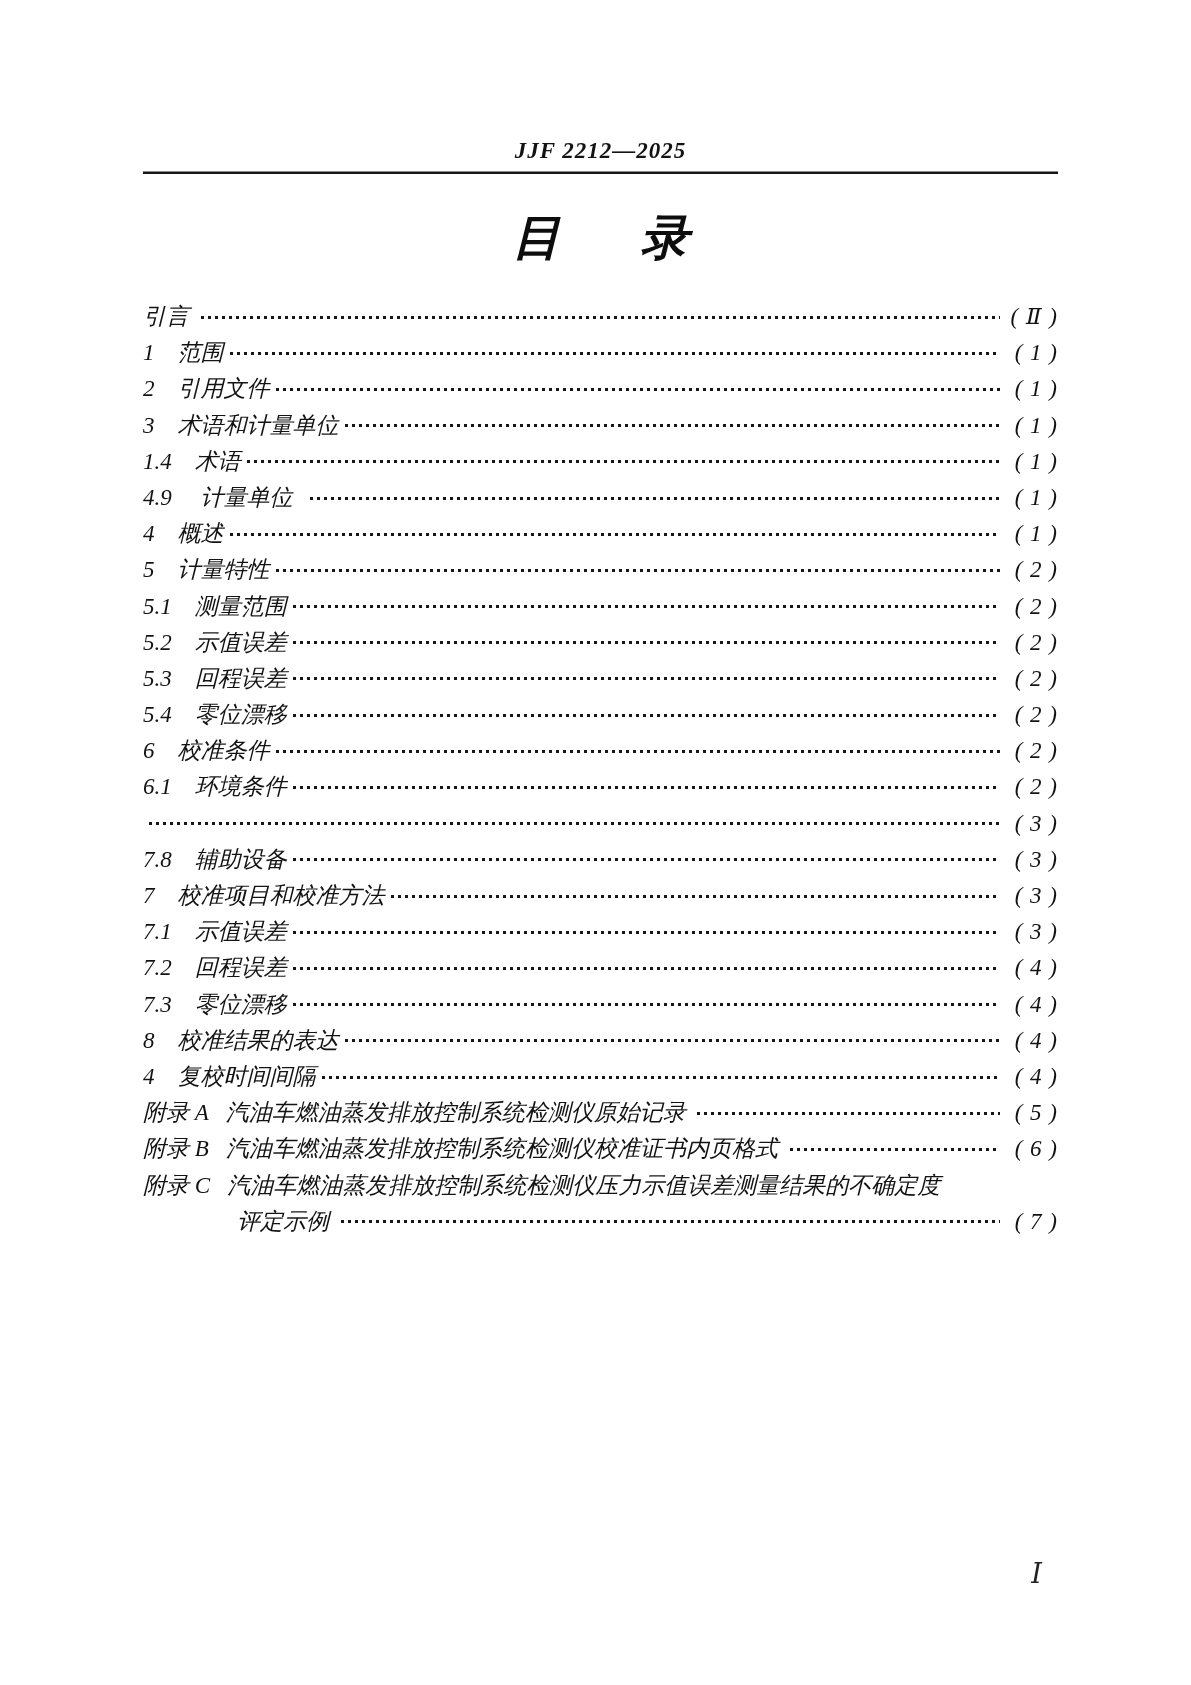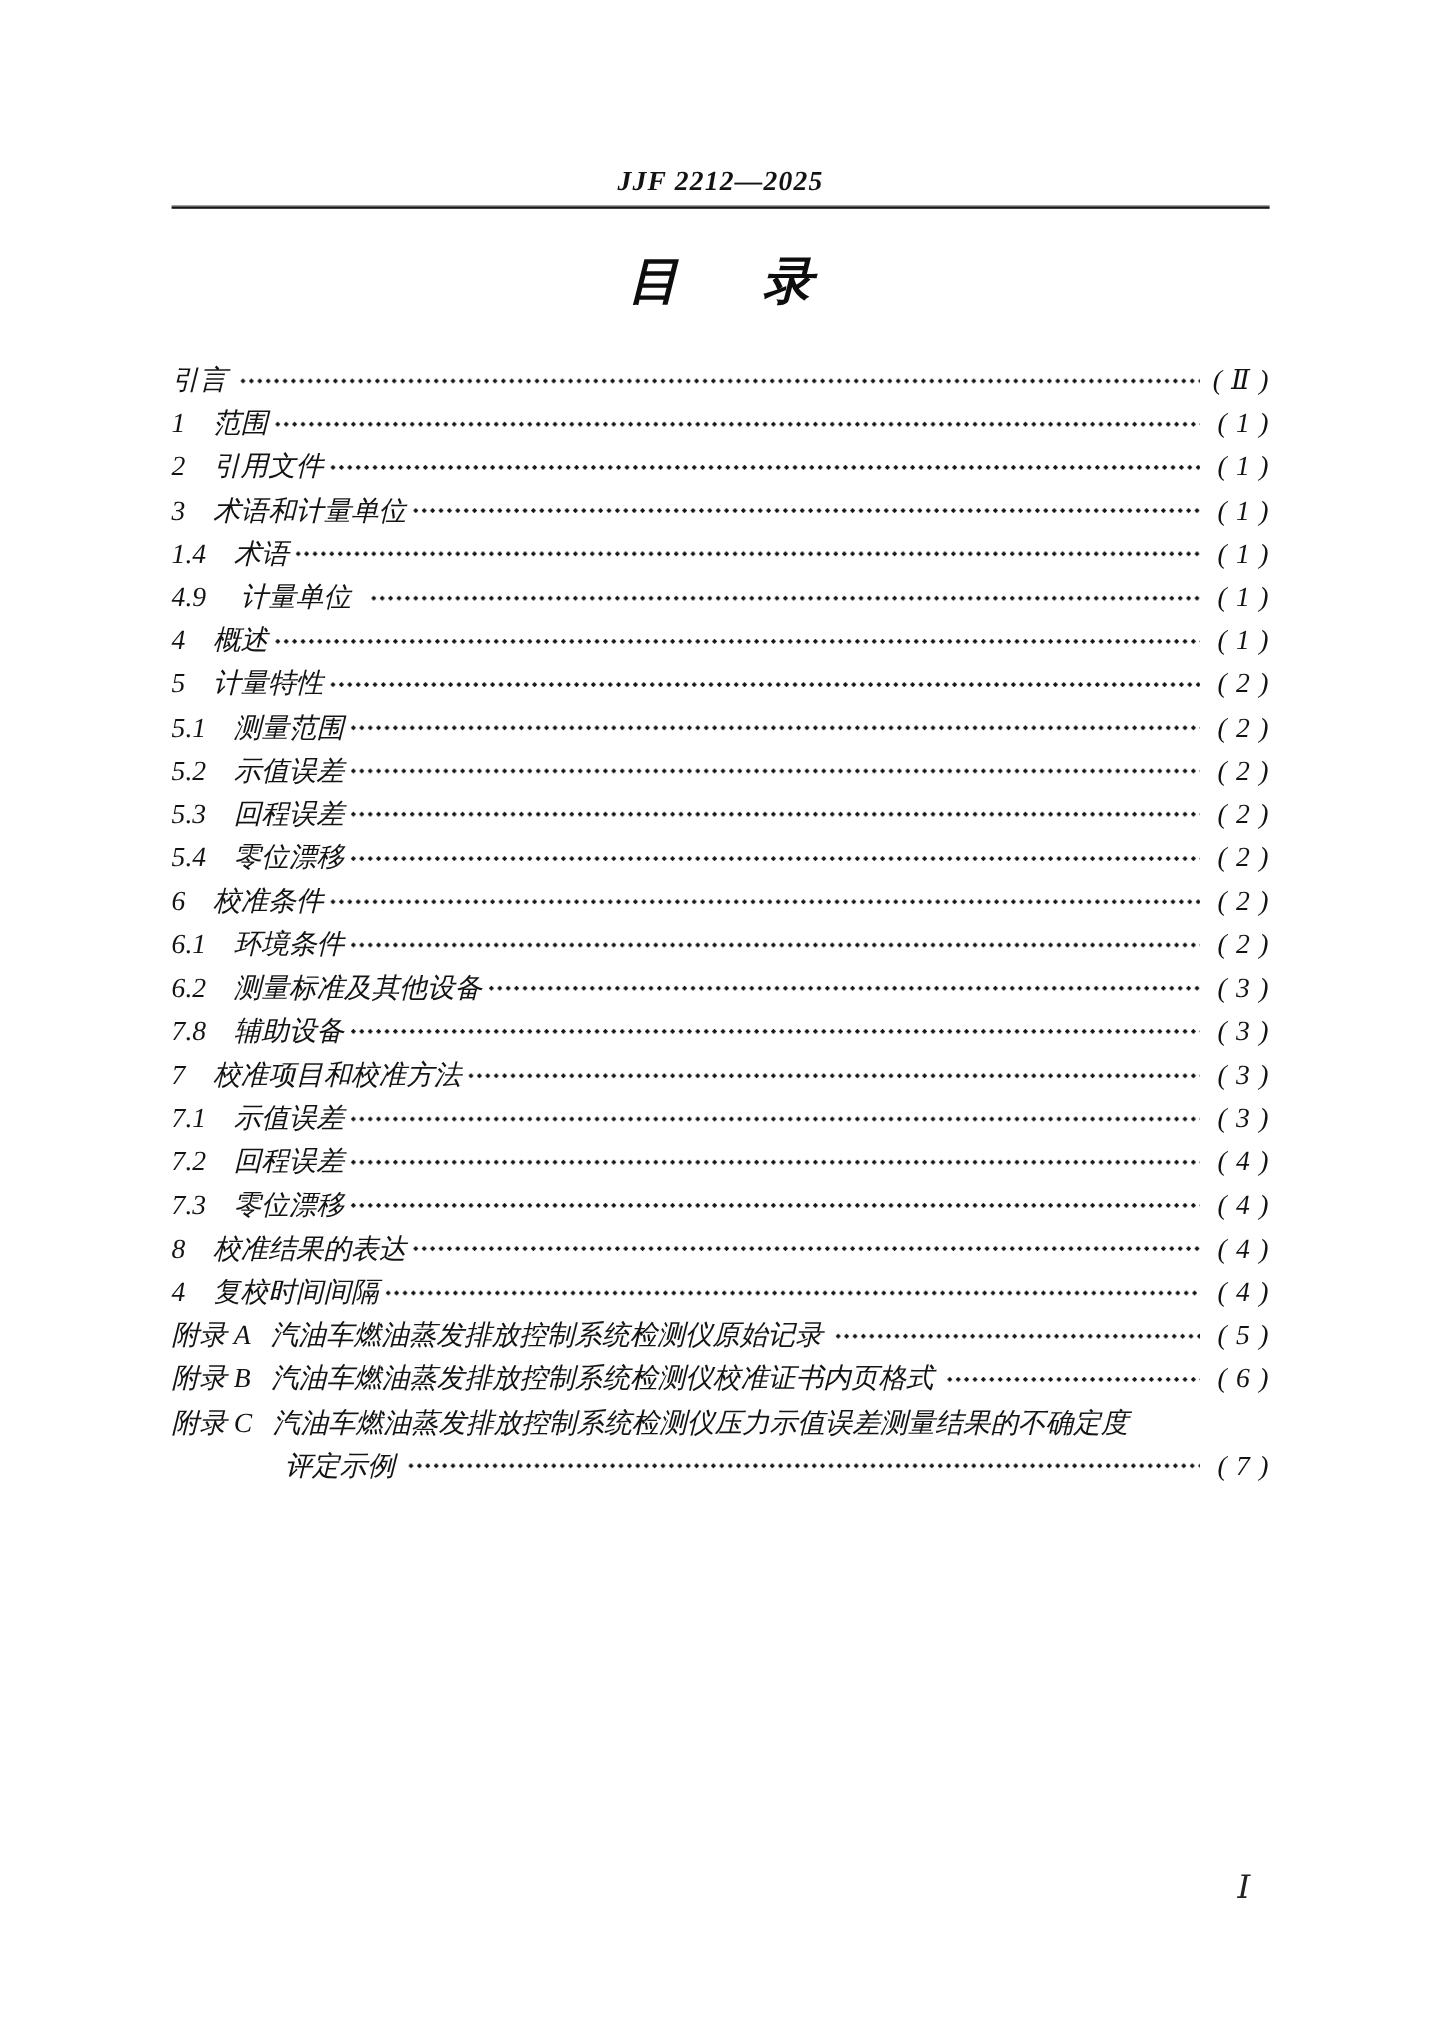--- a/index.html
+++ b/index.html
@@ -39,21 +39,21 @@
     border-bottom: 2px solid #161616;
   }
   .toc-title {
     position: absolute;
     top: 206px;
     left: 143px;
     width: 915px;
     margin: 0;
     text-align: center;
     font-family: "Liberation Sans", "DejaVu Sans", sans-serif;
-    font-size: 42px;
+    font-size: 48px;
     font-weight: 700;
     white-space: pre;
     color: #0d0d0d;
   }
   .toc-list {
     position: absolute;
     top: 299px;
     left: 143px;
     width: 915px;
   }
@@ -171,21 +171,20 @@
         <span class="label">6    校准条件</span>
         <span class="leader"></span>
         <span class="page-num">( 2 )</span>
       </div>
       <div class="toc-row">
         <span class="label">6.1    环境条件</span>
         <span class="leader"></span>
         <span class="page-num">( 2 )</span>
       </div>
       <div class="toc-row">
-        <span class="label">6.2    测量标准及其他设备</span>
         <span class="leader"></span>
         <span class="page-num">( 3 )</span>
       </div>
       <div class="toc-row">
         <span class="label">7.8    辅助设备</span>
         <span class="leader"></span>
         <span class="page-num">( 3 )</span>
       </div>
       <div class="toc-row">
         <span class="label">7    校准项目和校准方法</span>

